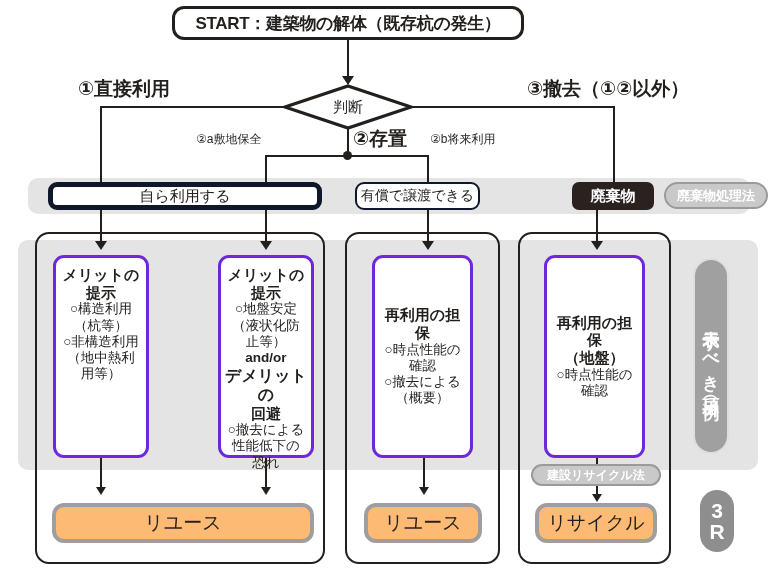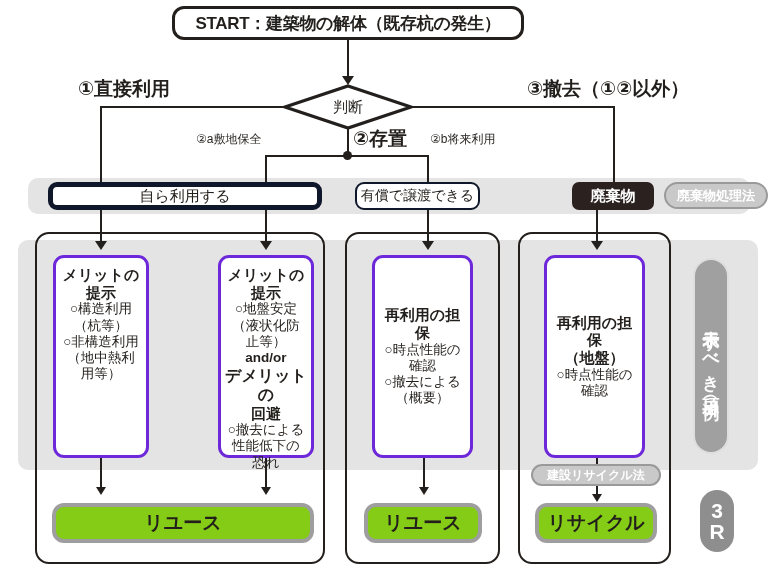--- a/index.html
+++ b/index.html
@@ -91,23 +91,23 @@
     text-align:center;
   }
   .card .ttl{font-size:15px;font-weight:bold;line-height:1.18;}
   .card .li{font-size:13.5px;line-height:1.2;}
   .card .andor{font-size:13.5px;font-weight:bold;line-height:1.25;}
 
   
   .result{
     border:4px solid #9e9e9e;
     border-radius:12px;
-    background:#84cc16;
-    display:flex;align-items:center;justify-content:center;
-    font-size:19px;font-weight:bold;color:#231f1c;
+    background:#fdba74;
+    display:flex;align-items:center;justify-content:center;
+    font-size:19px;font-weight:normal;color:#231f1c;
   }
 
   
   .vlabel{
     background:#a0a0a0;color:#fff;
     border:2px solid #dedede;
     border-radius:26px;
     display:flex;align-items:center;justify-content:center;
     writing-mode:vertical-rl;
     font-size:17px;font-weight:bold;letter-spacing:2px;

